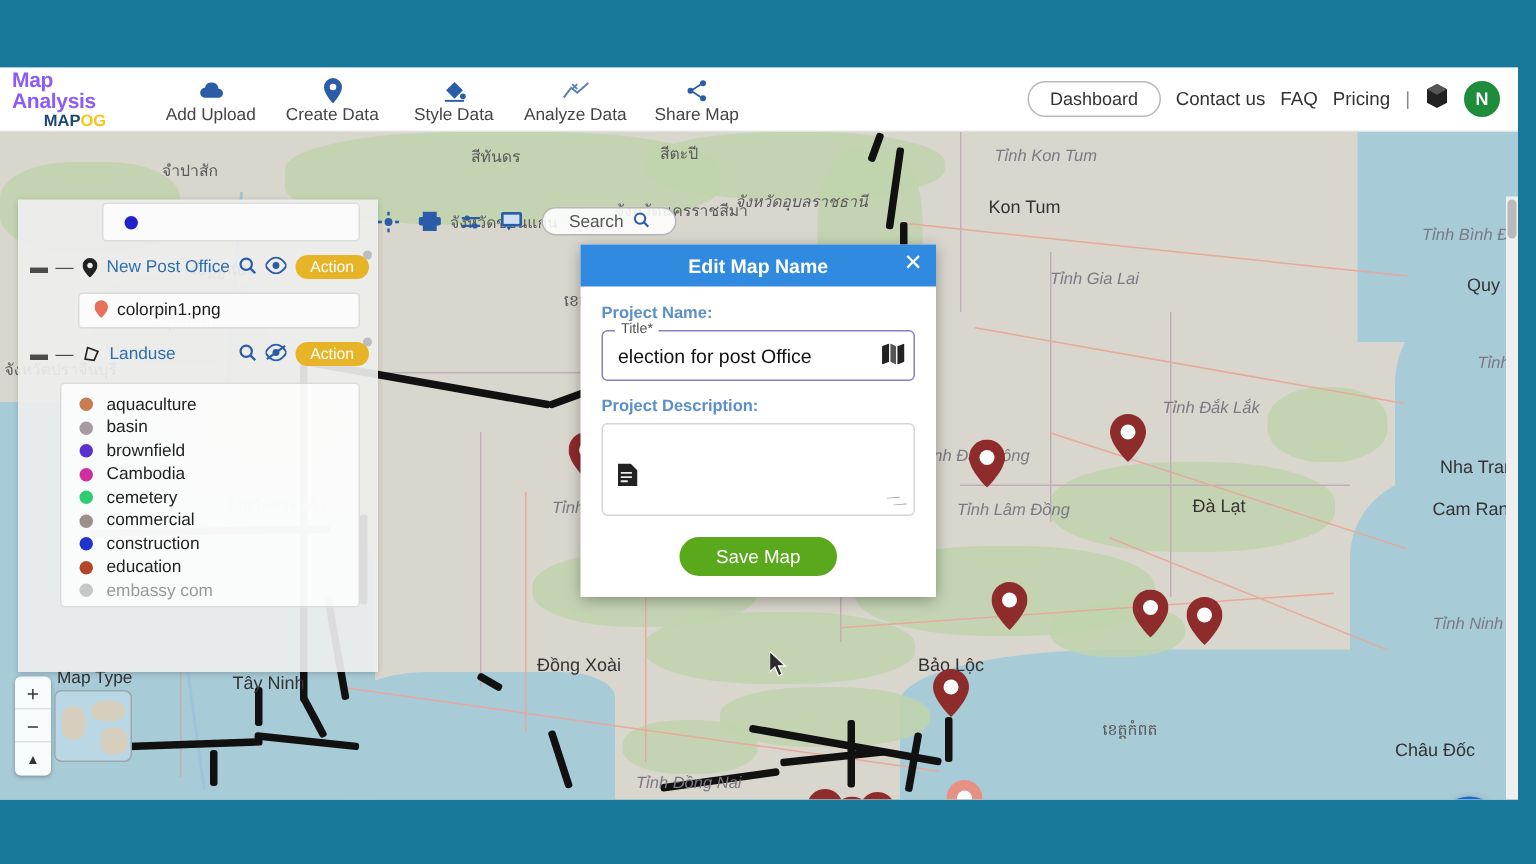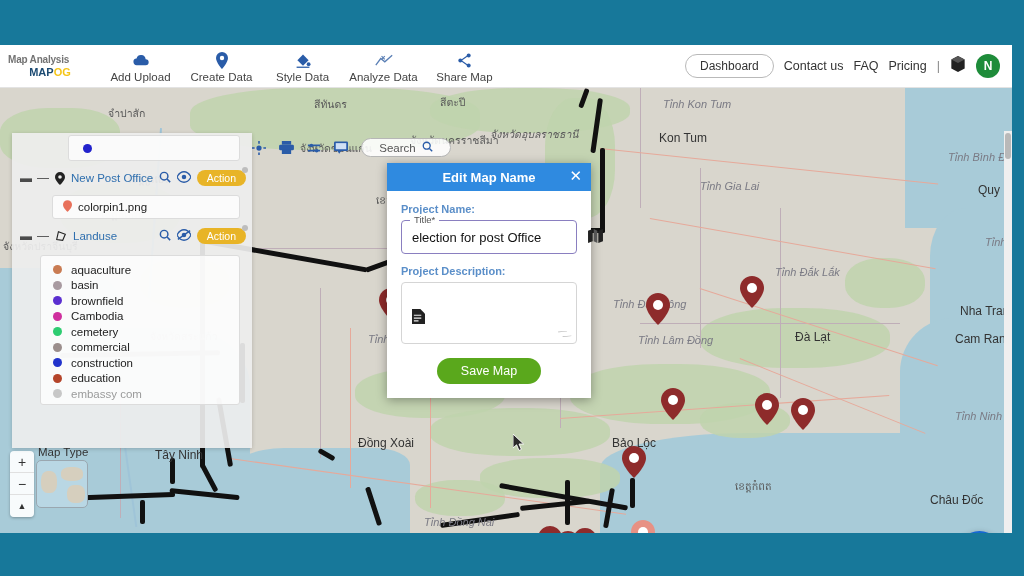--- a/index.html
+++ b/index.html
@@ -22,21 +22,21 @@
   .app { position:absolute; left:0px; top:45px; width:1012px; height:488px; background:#fff; overflow:hidden;}
 
   
   .navbar {
     position:absolute; left:0; top:0; width:1012px; height:43px;
     background:#ffffff; display:flex; align-items:center;
     border-bottom:1px solid #e3e3e3;
     z-index:40;
   }
   .brand { width:92px; padding-left:8px; line-height:1; }
-  .brand-title { font-size:10px; font-weight:bold; color:#737373; letter-spacing:-0.2px;}
+  .brand-title { font-size:14px; font-weight:bold; color:#8b5cf6; letter-spacing:-0.2px;}
   .brand-sub { font-size:11px; font-weight:bold; text-align:center; margin-top:2px; color:#1b4a72;}
   .brand-sub .og { color:#f5c518; }
 
   .nav-items { display:flex; align-items:flex-start; margin-left:8px; gap:0px; }
   .nav-item {
     width:81px; text-align:center; cursor:pointer; padding-top:2px;
   }
   .nav-item .ico { height:19px; display:flex; align-items:center; justify-content:center; color:#2a5ca8;}
   .nav-item .lbl { font-size:11.5px; color:#444; margin-top:1px; white-space:nowrap;}
 
@@ -141,21 +141,21 @@
   .maptype { position:absolute; left:36px; top:358px; z-index:22; }
   .maptype-lbl { font-size:11.5px; color:#333; margin-bottom:2px; padding-left:2px;}
   .maptype-thumb {
     width:52px; height:48px; border:1px solid #9aa7b0; border-radius:5px; overflow:hidden;
     background:#b9d7e4; cursor:pointer; position:relative;
   }
   .maptype-thumb .c1{position:absolute; background:#d6cfbe; }
 
   
   .modal {
-    position:absolute; left:387px; top:118px; width:204px;
+    position:absolute; left:387px; top:118px; width:237px;
     background:#fff; box-shadow:0 2px 10px rgba(0,0,0,.35); z-index:60;
   }
   .modal-head {
     height:28px; background:#2f8ae0; display:flex; align-items:center; justify-content:center;
     position:relative;
   }
   .modal-title { color:#fff; font-size:13px; font-weight:bold; }
   .modal-close { position:absolute; right:9px; top:5px; color:#fff; font-size:15px; cursor:pointer; line-height:1;}
   .modal-body { padding:12px 14px 14px 14px; }
   .field-label { font-size:11px; color:#5b8fc9; font-weight:bold; margin-bottom:5px; }

